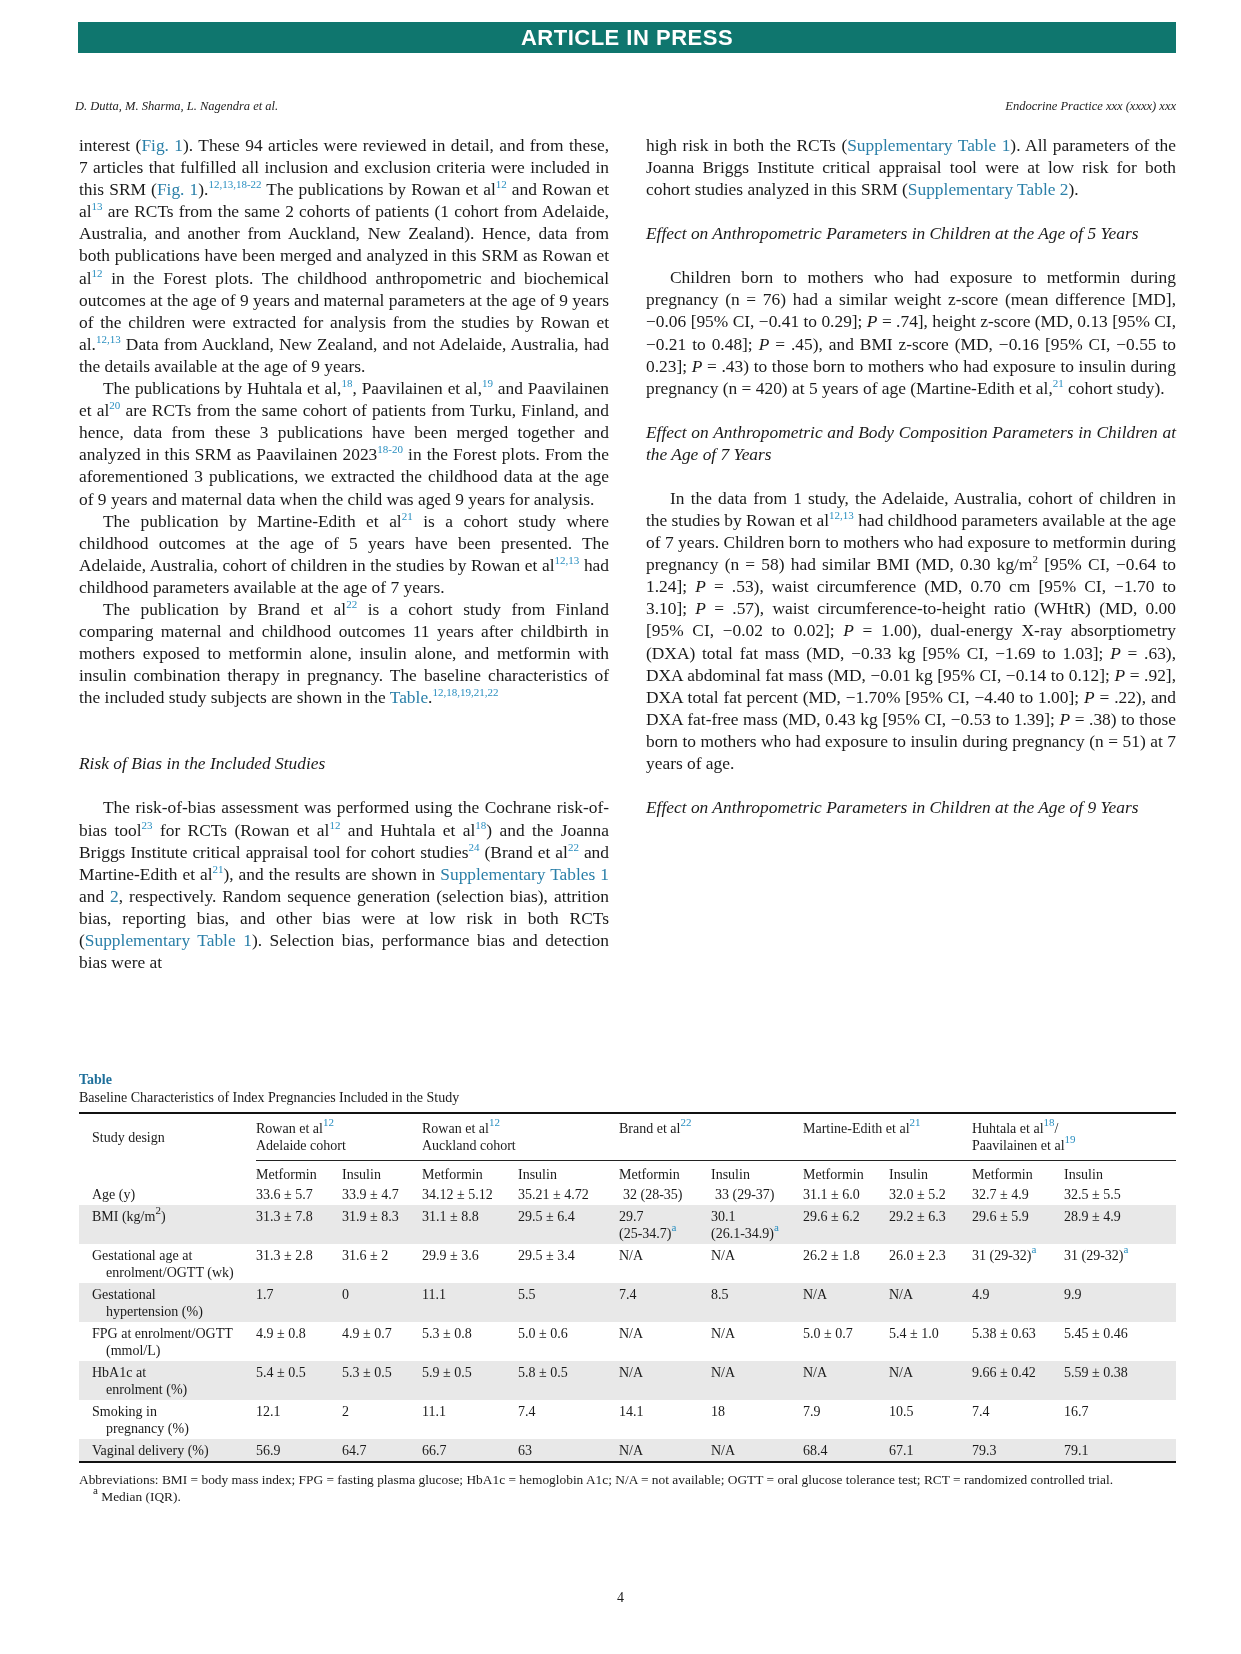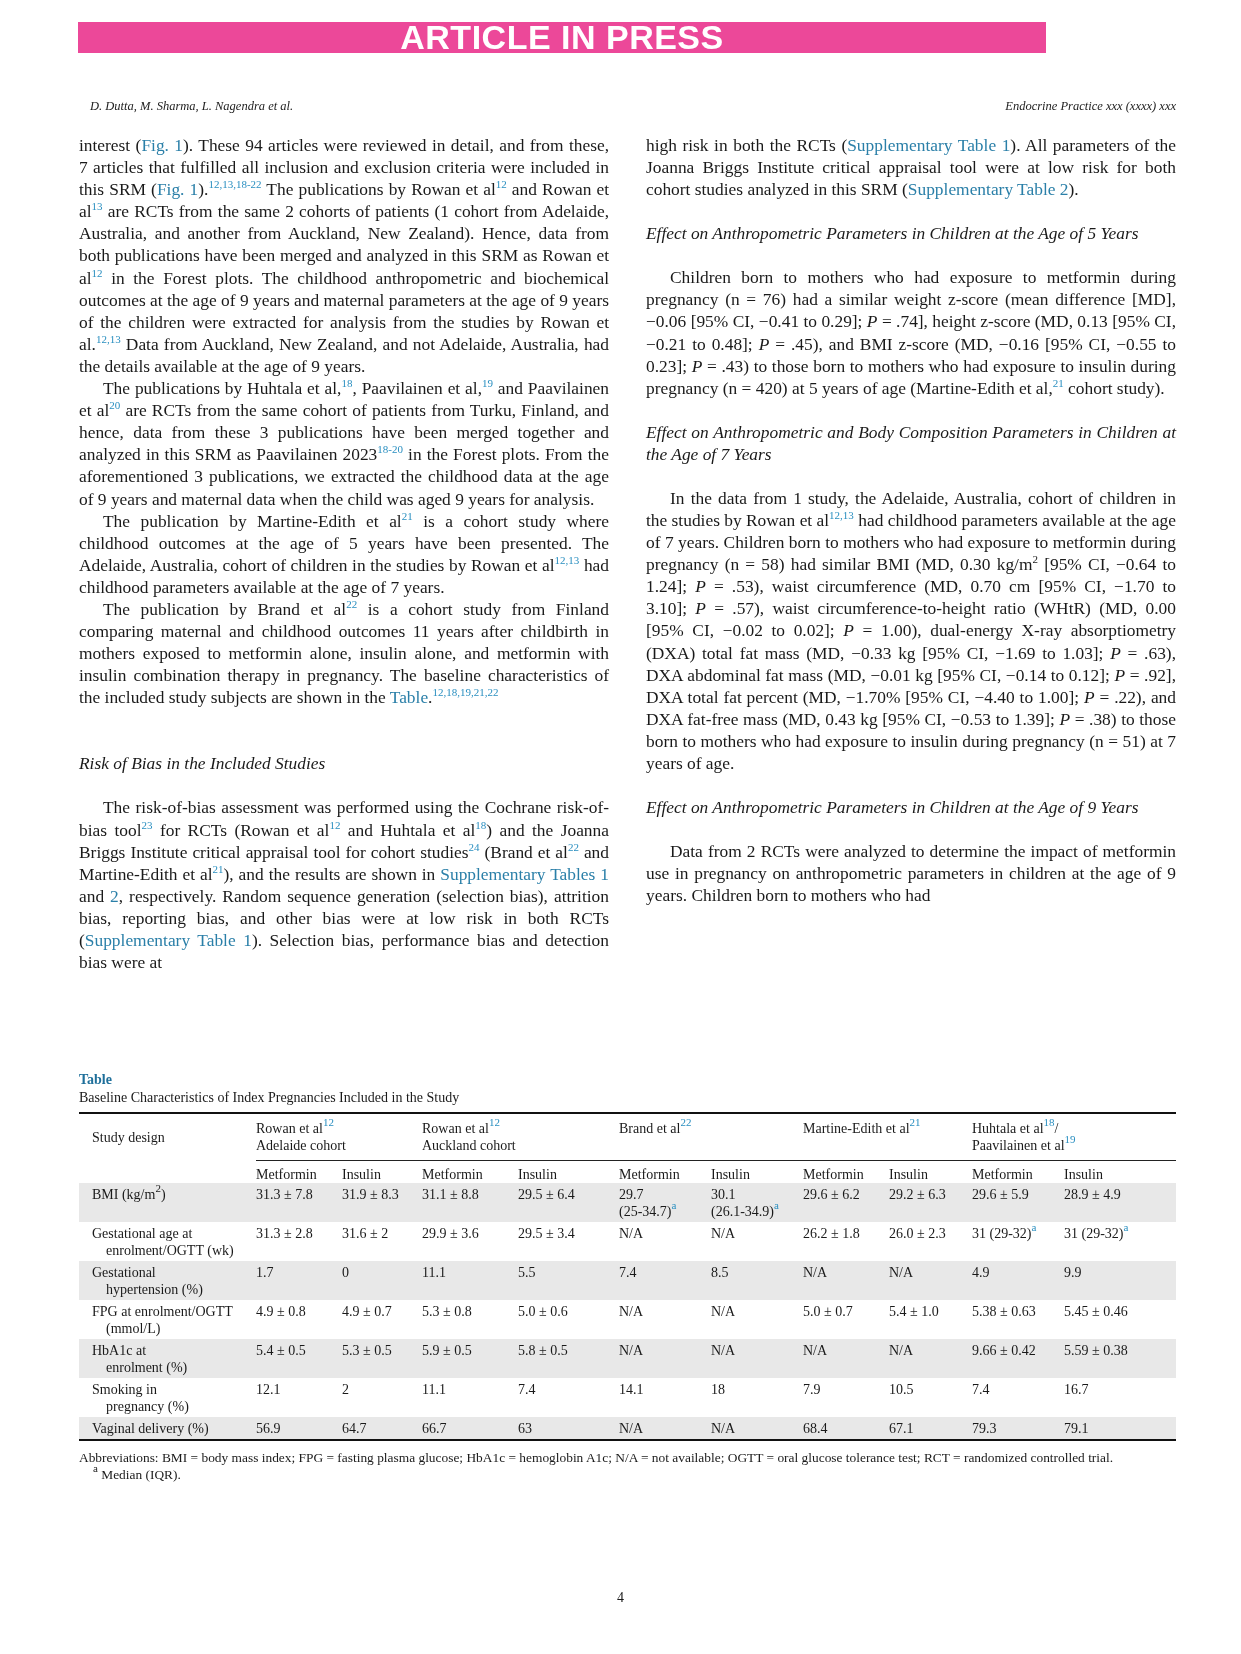--- a/index.html
+++ b/index.html
@@ -1,19 +1,19 @@
 <!DOCTYPE html>
 <html><head>
 <meta charset="utf-8">
 <style>
   html, body { margin: 0; padding: 0; background: #ffffff; }
   body { width: 1241px; height: 1654px; position: relative; font-family: "DejaVu Serif", "Liberation Serif", serif; color: #1a1a1a; overflow: hidden; }
-  .banner { position: absolute; left: 78px; top: 22px; width: 968px; height: 31px; background: #ec4899; color: #ffffff; text-align: center; font-family: "Liberation Sans", sans-serif; font-weight: bold; font-size: 34px; line-height: 31px; letter-spacing: 0.5px; }
+  .banner { position: absolute; left: 78px; top: 22px; width: 1098px; height: 31px; background: #0f766e; color: #ffffff; text-align: center; font-family: "Liberation Sans", sans-serif; font-weight: bold; font-size: 22px; line-height: 31px; letter-spacing: 0.5px; }
   .running-head { position: absolute; top: 99px; font-family: "Liberation Serif", serif; font-style: italic; font-size: 12.5px; color: #222; }
-  .rh-left { left: 90px; text-align: right; }
+  .rh-left { left: 75px; text-align: right; }
   .rh-right { right: 65px; }
   .col { position: absolute; top: 134px; width: 530px; font-family: "Liberation Serif", serif; font-size: 17.4px; line-height: 22.1px; text-align: justify; }
   .col-left { left: 79px; }
   .col-right { left: 646px; }
   .col p { margin: 0; }
   .col p.indent { text-indent: 24px; }
   .col .heading { font-style: italic; margin: 0; line-height: 22px; }
   .gap-s { height: 22px; }
   .gap-m { height: 44px; }
   .link { color: #2a7fa8; }
@@ -63,21 +63,20 @@
   <p class="heading">Effect on Anthropometric Parameters in Children at the Age of 5 Years</p>
   <div class="gap-s"></div>
   <p class="indent"><span>Children born to mothers who had exposure to metformin during pregnancy (n = 76) had a similar weight z-score (mean difference [MD], −0.06 [95% CI, −0.41 to 0.29]; </span><span class="ital">P</span><span> = .74], height z-score (MD, 0.13 [95% CI, −0.21 to 0.48]; </span><span class="ital">P</span><span> = .45), and BMI z-score (MD, −0.16 [95% CI, −0.55 to 0.23]; </span><span class="ital">P</span><span> = .43) to those born to mothers who had exposure to insulin during pregnancy (n = 420) at 5 years of age (Martine-Edith et al,</span><sup class="link">21</sup><span> cohort study).</span></p>
   <div class="gap-s"></div>
   <p class="heading">Effect on Anthropometric and Body Composition Parameters in Children at the Age of 7 Years</p>
   <div class="gap-s"></div>
   <p class="indent"><span>In the data from 1 study, the Adelaide, Australia, cohort of children in the studies by Rowan et al</span><sup class="link">12,13</sup><span> had childhood parameters available at the age of 7 years. Children born to mothers who had exposure to metformin during pregnancy (n = 58) had similar BMI (MD, 0.30 kg/m</span><sup>2</sup><span> [95% CI, −0.64 to 1.24]; </span><span class="ital">P</span><span> = .53), waist circumference (MD, 0.70 cm [95% CI, −1.70 to 3.10]; </span><span class="ital">P</span><span> = .57), waist circumference-to-height ratio (WHtR) (MD, 0.00 [95% CI, −0.02 to 0.02]; </span><span class="ital">P</span><span> = 1.00), dual-energy X-ray absorptiometry (DXA) total fat mass (MD, −0.33 kg [95% CI, −1.69 to 1.03]; </span><span class="ital">P</span><span> = .63), DXA abdominal fat mass (MD, −0.01 kg [95% CI, −0.14 to 0.12]; </span><span class="ital">P</span><span> = .92], DXA total fat percent (MD, −1.70% [95% CI, −4.40 to 1.00]; </span><span class="ital">P</span><span> = .22), and DXA fat-free mass (MD, 0.43 kg [95% CI, −0.53 to 1.39]; </span><span class="ital">P</span><span> = .38) to those born to mothers who had exposure to insulin during pregnancy (n = 51) at 7 years of age.</span></p>
   <div class="gap-s"></div>
   <p class="heading">Effect on Anthropometric Parameters in Children at the Age of 9 Years</p>
   <div class="gap-s"></div>
-  <p class="indent">Data from 2 RCTs were analyzed to determine the impact of metformin use in pregnancy on anthropometric parameters in children at the age of 9 years. Children born to mothers who had</p>
 </div>
 
 <div class="table-block">
   <div class="table-label">Table</div>
   <div class="table-caption">Baseline Characteristics of Index Pregnancies Included in the Study</div>
   <table>
     <colgroup>
       <col style="width:177px">
         <col style="width:86px">
         <col style="width:80px">
@@ -114,20 +113,33 @@
       <td style="padding-top:5px">Metformin</td>
           <td style="padding-top:5px">Insulin</td>
       <td style="padding-top:5px">Metformin</td>
           <td style="padding-top:5px">Insulin</td>
       <td style="padding-top:5px">Metformin</td>
           <td style="padding-top:5px">Insulin</td>
       <td style="padding-top:5px">Metformin</td>
           <td style="padding-top:5px">Insulin</td>
     </tr>
 
+    <tr class="data">
+      <td class="rowlabel">Age (y)</td>
+      <td>33.6 ± 5.7</td>
+          <td>33.9 ± 4.7</td>
+          <td>34.12 ± 5.12</td>
+          <td>35.21 ± 4.72</td>
+      <td style="padding-left:4px">32 (28-35)</td>
+          <td style="padding-left:4px">33 (29-37)</td>
+      <td>31.1 ± 6.0</td>
+          <td>32.0 ± 5.2</td>
+          <td>32.7 ± 4.9</td>
+          <td>32.5 ± 5.5</td>
+    </tr>
     <tr class="data shade">
       <td class="rowlabel"><span>BMI (kg/m</span><sup>2</sup><span>)</span></td>
       <td>31.3 ± 7.8</td>
           <td>31.9 ± 8.3</td>
           <td>31.1 ± 8.8</td>
           <td>29.5 ± 6.4</td>
       <td><span>29.7</span><br><span>(25-34.7)</span><sup class="link">a</sup></td>
       <td><span>30.1</span><br><span>(26.1-34.9)</span><sup class="link">a</sup></td>
       <td>29.6 ± 6.2</td>
           <td>29.2 ± 6.3</td>

